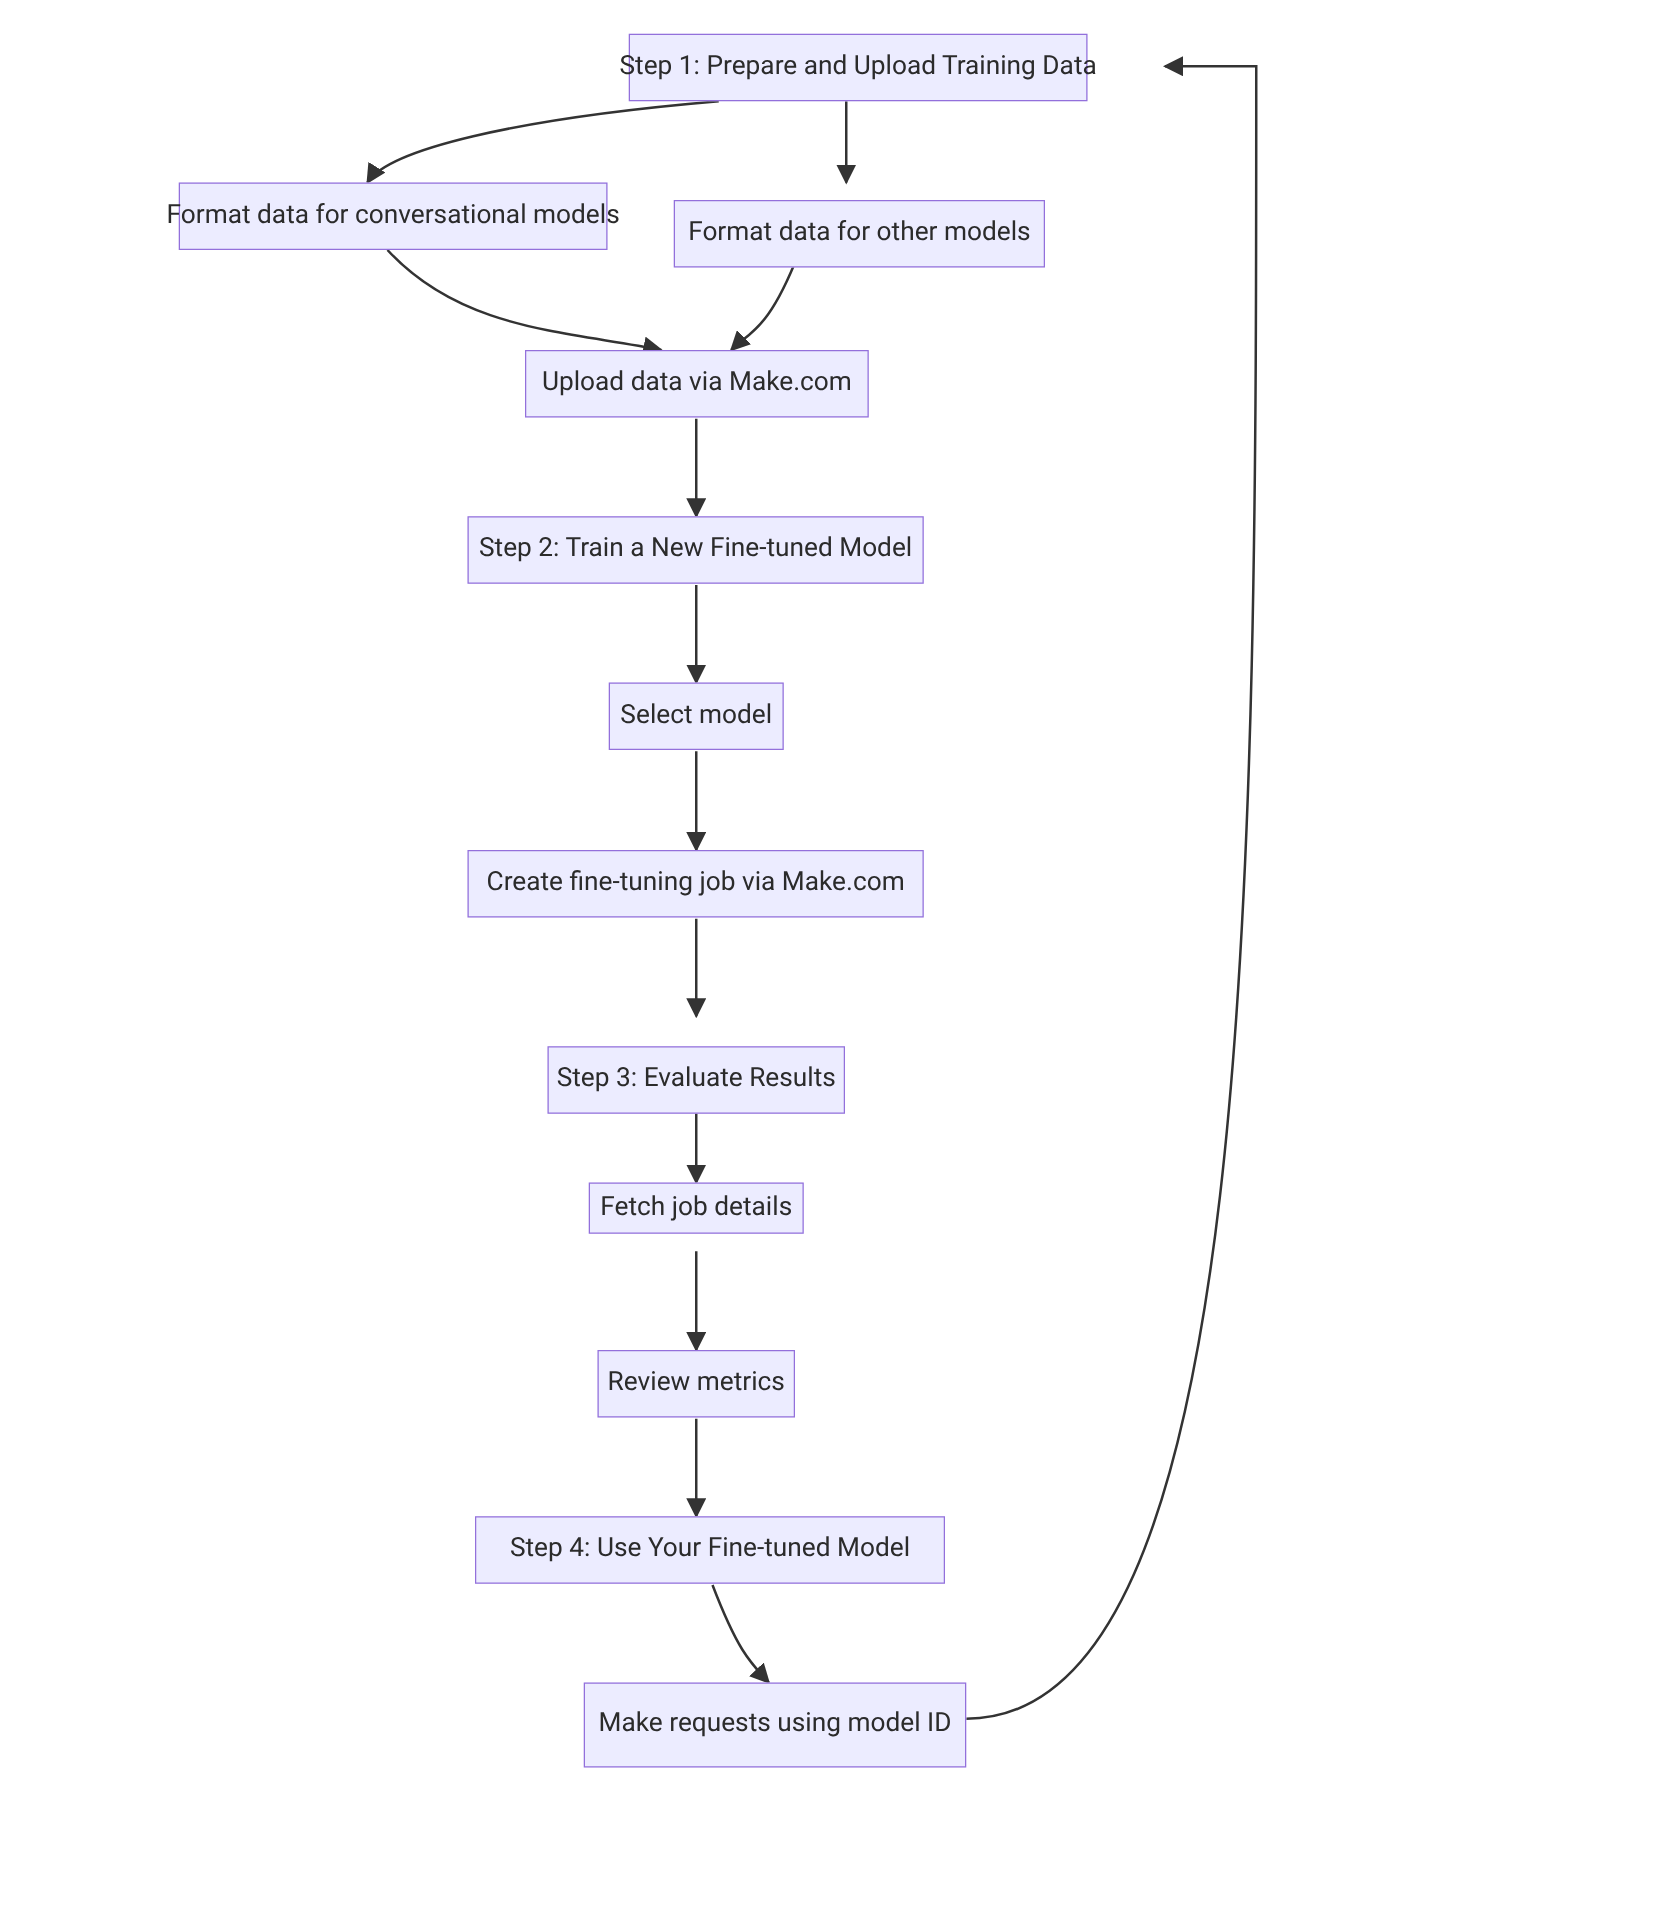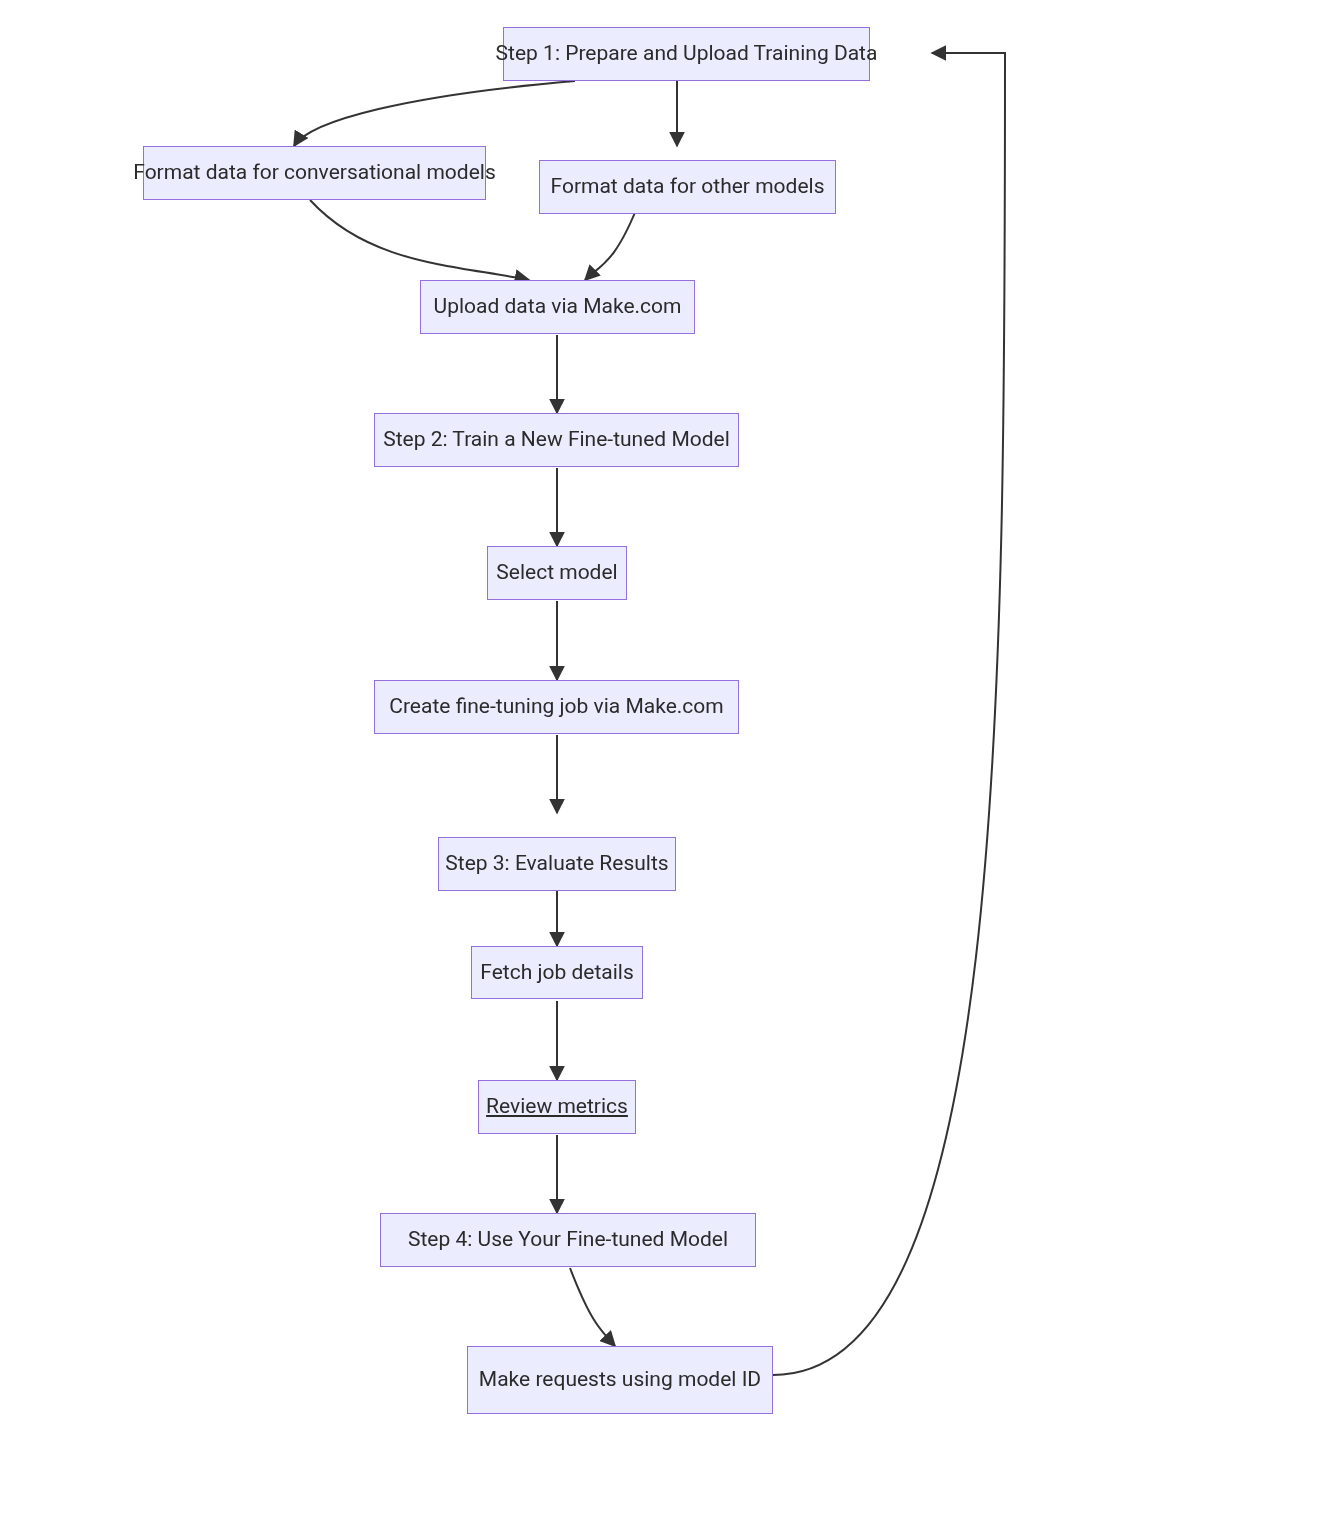--- a/index.html
+++ b/index.html
@@ -103,25 +103,25 @@
   </div>
 
   <div class="node" style="left:374px; top:680px; width:365px; height:54px;">
     <span>Create fine-tuning job via Make.com</span>
   </div>
 
   <div class="node" style="left:438px; top:813px; width:238px; height:54px;margin-top:24px;">
     <span>Step 3: Evaluate Results</span>
   </div>
 
-  <div class="node" style="left:471px; top:946px; width:172px; height:53px;">
+  <div class="node" style="left:471px; top:946px; width:172px; height:41px;">
     <span>Fetch job details</span>
   </div>
 
-  <div class="node" style="left:478px; top:1080px; width:158px; height:54px;text-decoration:underline;">
+  <div class="node" style="left:478px; top:1080px; width:158px; height:54px;">
     <span>Review metrics</span>
   </div>
 
   <div class="node" style="left:380px; top:1213px; width:376px; height:54px;">
     <span>Step 4: Use Your Fine-tuned Model</span>
   </div>
 
   <div class="node" style="left:467px; top:1346px; width:306px; height:68px;">
     <span>Make requests using model ID</span>
   </div>

